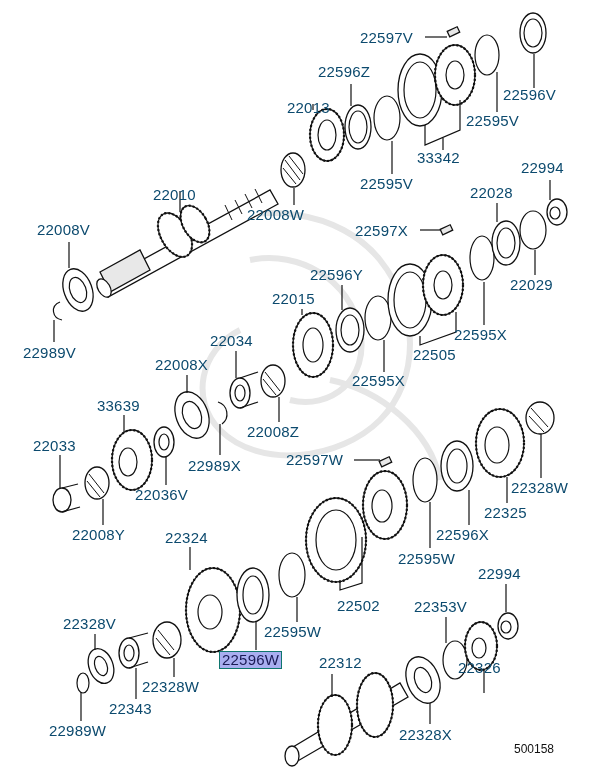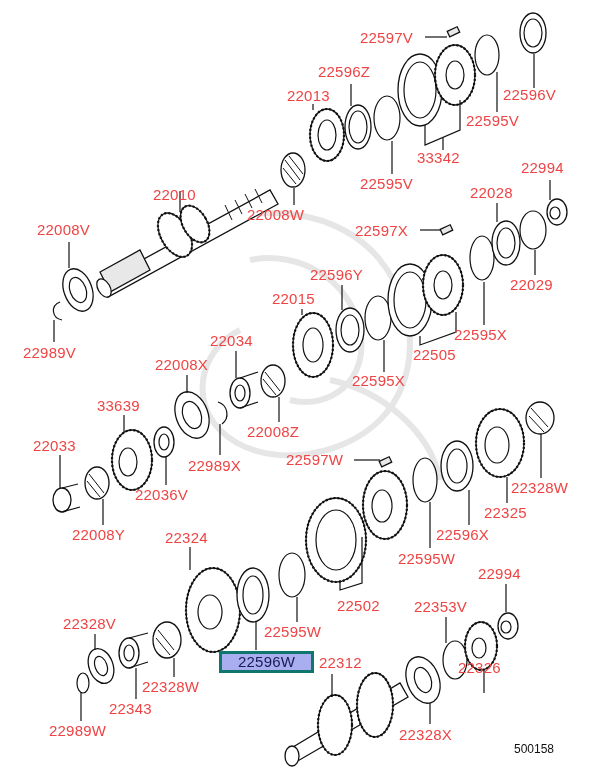--- a/index.html
+++ b/index.html
@@ -1,19 +1,19 @@
 <!DOCTYPE html>
 <html><head>
 <meta charset="utf-8">
 <style>
   html, body { margin:0; padding:0; background:#ffffff; }
   body { width:609px; height:768px; overflow:hidden; position:relative; font-family:"Liberation Sans", sans-serif; }
   #diagram { position:absolute; left:0; top:0; width:609px; height:768px; }
-  .lbl { position:absolute; font-family:"Liberation Sans", sans-serif; font-size:15px; color:#ef4444; white-space:nowrap; line-height:16px; letter-spacing:0.2px; cursor:pointer; }
-  .lbl.hl { background:#a9aef0; border:3px solid #0f766e; color:#1a1a55; padding:0 16px; margin-left:-3px; margin-top:-1px; }
+  .lbl { position:absolute; font-family:"Liberation Sans", sans-serif; font-size:15px; color:#0c4a6e; white-space:nowrap; line-height:16px; letter-spacing:0.2px; cursor:pointer; }
+  .lbl.hl { background:#a9aef0; border:1px solid #0f766e; color:#1a1a55; padding:0 2px; margin-left:-3px; margin-top:-1px; }
   .refno { position:absolute; font-size:12px; color:#111; font-family:"Liberation Sans", sans-serif; }
   svg .ln { stroke:#111; stroke-width:1.2; fill:none; }
   svg .part { stroke:#111; stroke-width:1.3; fill:#fff; }
   svg .partd { stroke:#111; stroke-width:1.3; fill:#e8e8e8; }
   svg .ring { stroke:#111; stroke-width:1.2; fill:none; }
   svg .teeth { stroke:#111; stroke-width:2.2; fill:none; stroke-dasharray:2 2; }
   svg .hatch { stroke:#111; stroke-width:1; }
   svg .wm { stroke:#e6e6e6; stroke-width:6; fill:none; }
 </style>
 </head>
@@ -261,21 +261,21 @@
     <line class="ln" x1="174" y1="658" x2="174" y2="677"></line>
     <line class="ln" x1="136" y1="668" x2="136" y2="699"></line>
     <line class="ln" x1="484" y1="670" x2="484" y2="693"></line>
     <line class="ln" x1="430" y1="703" x2="430" y2="724"></line>
     <line class="ln" x1="81" y1="693" x2="81" y2="721"></line>
   </g>
 </svg>
 
 <div class="lbl" style="left:360px;top:30px">22597V</div>
 <div class="lbl" style="left:318px;top:64px">22596Z</div>
-<div class="lbl" style="left:287px;top:88px">22013</div>
+<div class="lbl" style="left:287px;top:100px">22013</div>
 <div class="lbl" style="left:503px;top:87px">22596V</div>
 <div class="lbl" style="left:466px;top:113px">22595V</div>
 <div class="lbl" style="left:417px;top:150px">33342</div>
 <div class="lbl" style="left:521px;top:160px">22994</div>
 <div class="lbl" style="left:153px;top:187px">22010</div>
 <div class="lbl" style="left:360px;top:176px">22595V</div>
 <div class="lbl" style="left:470px;top:185px">22028</div>
 <div class="lbl" style="left:247px;top:207px">22008W</div>
 <div class="lbl" style="left:355px;top:223px">22597X</div>
 <div class="lbl" style="left:37px;top:222px">22008V</div>

